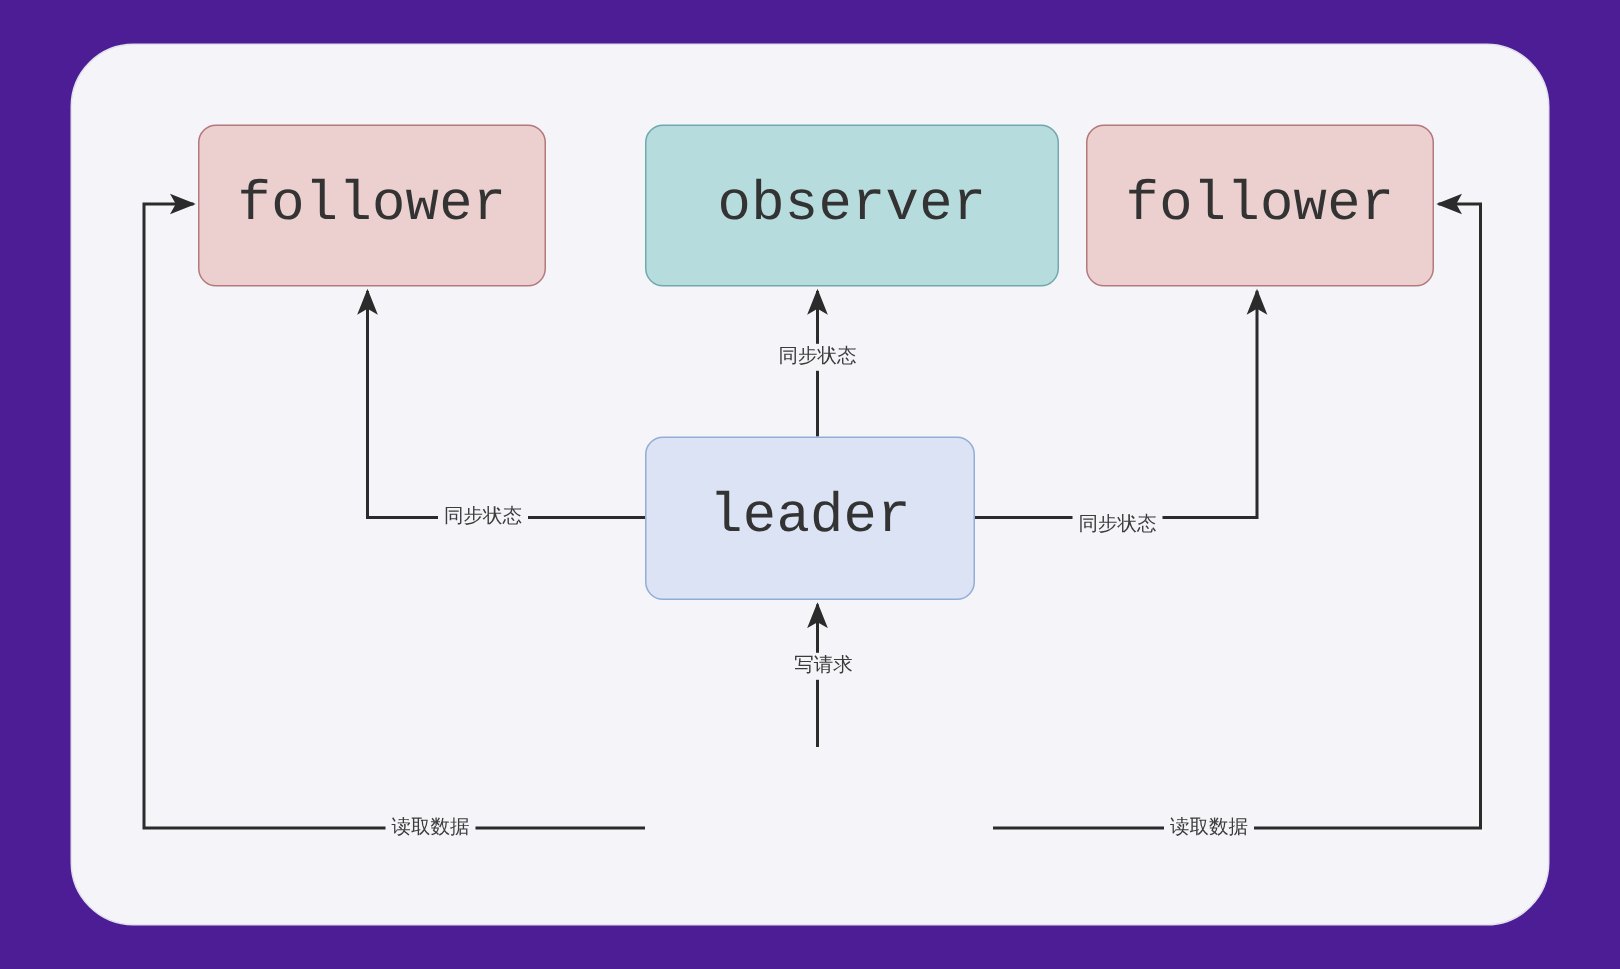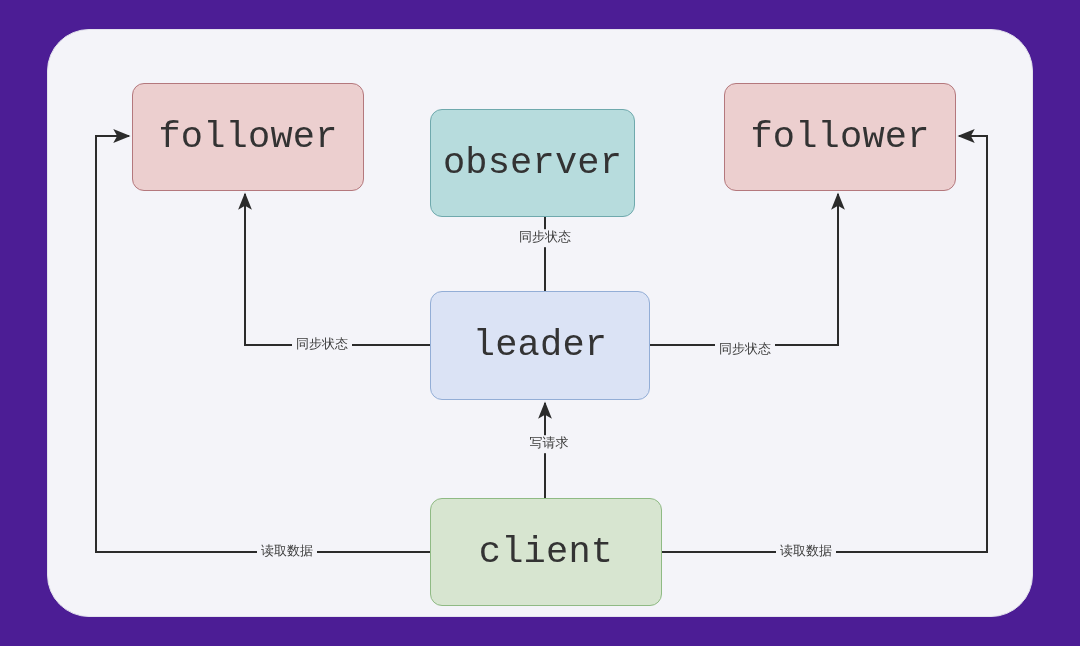--- a/index.html
+++ b/index.html
@@ -85,35 +85,32 @@
 
     <path d="M 430 552 L 96 552 L 96 136 L 129 136" fill="none" stroke="#2b2b2b" stroke-width="2" marker-end="url(#arrow)"></path>
 
     <path d="M 662 552 L 987 552 L 987 136 L 959 136" fill="none" stroke="#2b2b2b" stroke-width="2" marker-end="url(#arrow)"></path>
   </svg>
 
   <div class="node" style="left:132px; top:83px; width:232px; height:108px; background:#eccfcf; border-color:#b4787d;">
     <span class="node-label">follower</span>
   </div>
 
-  <div class="node" style="left:430px; top:83px; width:205px; height:108px; background:#b7dcdd; border-color:#6fa9ad;margin-top:26px;">
+  <div class="node" style="left:430px; top:83px; width:276px; height:108px; background:#b7dcdd; border-color:#6fa9ad;">
     <span class="node-label">observer</span>
   </div>
 
   <div class="node" style="left:724px; top:83px; width:232px; height:108px; background:#eccfcf; border-color:#b4787d;">
     <span class="node-label">follower</span>
   </div>
 
   <div class="node" style="left:430px; top:291px; width:220px; height:109px; background:#dbe3f5; border-color:#93aed6;">
     <span class="node-label">leader</span>
   </div>
 
-  <div class="node" style="left:430px; top:498px; width:232px; height:108px; background:#d7e5d0; border-color:#8fba84;">
-    <span class="node-label">client</span>
-  </div>
 
   <div class="edge-label" style="left:545px; top:238px;">同步状态</div>
 
   <div class="edge-label" style="left:322px; top:345px;">同步状态</div>
 
   <div class="edge-label" style="left:745px; top:350px;">同步状态</div>
 
   <div class="edge-label" style="left:549px; top:444px;">写请求</div>
 
   <div class="edge-label" style="left:287px; top:552px;">读取数据</div>

